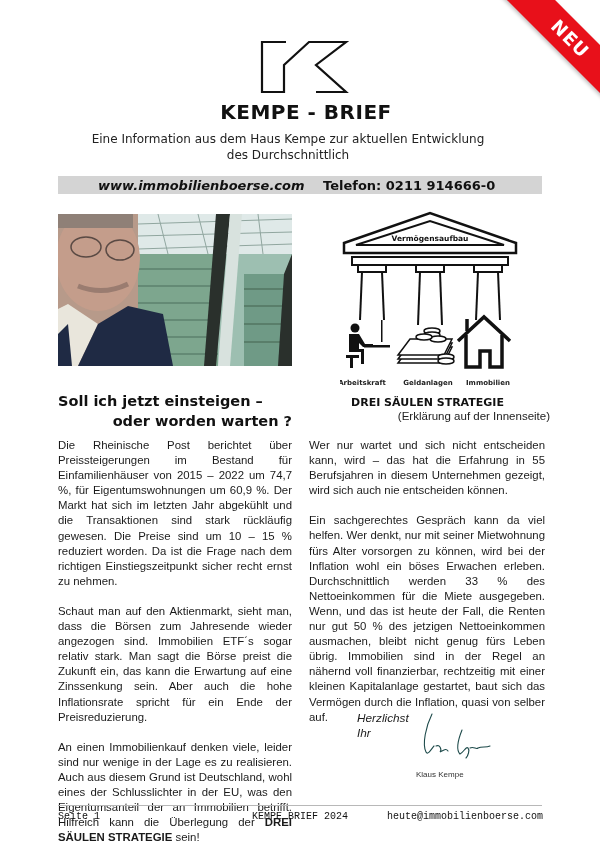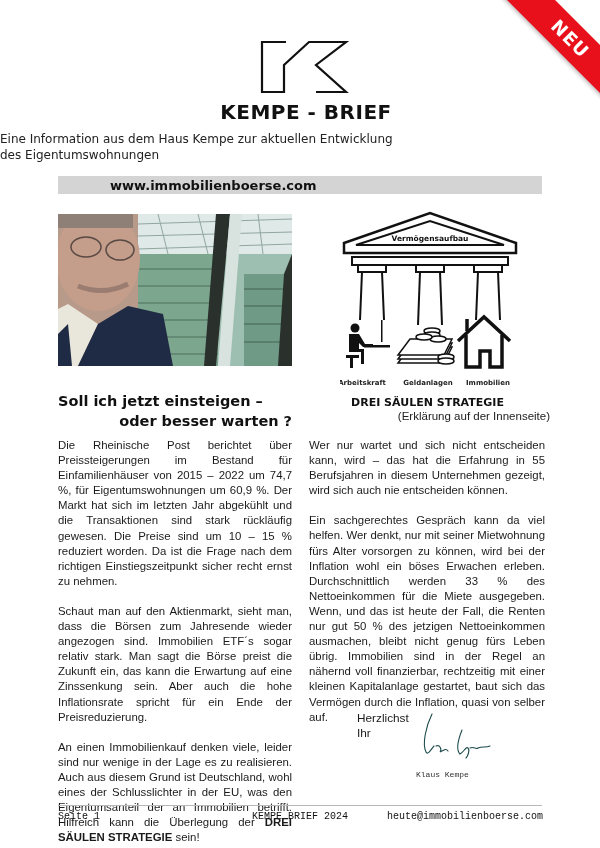--- a/index.html
+++ b/index.html
@@ -7,68 +7,69 @@
          font-family:"Liberation Sans", sans-serif; color:#1a1a1a; }
   .abs { position:absolute; }
   #ribbon-wrap { position:absolute; right:0; top:0; width:110px; height:110px; overflow:hidden; }
   #ribbon { position:absolute; width:160px; height:34px; background:#e8101a; color:#fff;
             transform:rotate(45deg); top:22px; right:-50px; text-align:center;
             font-family:"DejaVu Sans", sans-serif; font-weight:bold; font-size:18px; line-height:34px;
             box-shadow:0 2px 4px rgba(0,0,0,0.25); letter-spacing:1px; }
   #logo { left:258px; top:38px; }
   #brand-title { left:6px; width:600px; top:100px; text-align:center; font-family:"DejaVu Sans", sans-serif;
                  font-weight:bold; font-size:20px; letter-spacing:0.5px; color:#111; }
-  #subtitle { left:0; width:536px; top:131px; text-align:left; font-family:"DejaVu Sans", sans-serif;
-              font-size:12px; line-height:16px; color:#222; }
+  #subtitle { left:0; width:536px; top:131px; text-align:center; font-family:"DejaVu Sans", sans-serif;
+              font-size:12px; line-height:16px; color:#222;padding-left:20px; }
   #contact-bar { left:58px; top:176px; width:484px; height:18px; background:#d4d4d4;
                  font-family:"DejaVu Sans", sans-serif; font-weight:bold; font-size:13px; color:#111;
                  display:flex; align-items:center; }
-  #contact-web { position:absolute; left:52px; }
+  #contact-web { position:absolute; left:40px;font-style:italic; }
   #contact-phone { position:absolute; left:265px; }
   #photo { left:58px; top:214px; width:234px; height:152px; overflow:hidden;
            background:linear-gradient(90deg,#6f8a78 0%,#a8c7b8 40%,#7fa691 60%,#3a4b40 72%,#8fb1a3 80%,#cfe0dd 100%); }
   #headline { left:58px; top:383px; width:234px; font-family:"DejaVu Sans", sans-serif;
               font-weight:bold; font-size:14.5px; line-height:20px; color:#111;margin-top:8px; }
   #headline .l2 { display:block; text-align:right; }
   .col { position:absolute; font-size:11.4px; line-height:15.1px; text-align:justify; color:#1a1a1a; }
   .col p { margin:8px 0 15px 0; }
   #col-left { left:58px; top:430px; width:234px; }
   #col-right { left:309px; top:430px; width:236px; }
   #temple { left:340px; top:205px; }
   #strategy-title { left:305px; width:245px; top:396px; text-align:center; font-family:"DejaVu Sans", sans-serif;
                     font-weight:bold; font-size:11px; color:#111; }
   #strategy-sub { left:305px; width:245px; top:410px; text-align:right; font-size:11.5px; color:#222; }
-  #closing { left:357px; top:711px; font-size:11.8px; line-height:15px; }
+  #closing { left:357px; top:711px; font-size:11.8px; line-height:15px;font-style:italic; }
   #signature { left:418px; top:710px; }
-  #signer { left:416px; top:770px; font-size:8px; color:#333;font-family:Liberation Mono, monospace; }
+  #signer { left:416px; top:770px; font-size:8px; color:#333; }
   #footer-line { left:58px; top:805px; width:484px; height:1px; background:#b8b8b8; }
   .footer-txt { position:absolute; top:811px; font-family:Liberation Mono, monospace; font-size:10px; color:#111; }
   #footer-page { left:58px; }
   #footer-center { left:0; width:600px; text-align:center; }
   #footer-email { right:57px; }
 </style>
 </head>
 <body>
 
 <div id="ribbon-wrap">
   <div id="ribbon">NEU</div>
 </div>
 
 <svg id="logo" class="abs" width="92" height="56" viewBox="0 0 92 56">
   <polyline points="28,4 4,4 4,54 26,54 26,27 51,4 88,4 58,27 88,54 58,54" fill="none" stroke="#111" stroke-width="2.2" stroke-linejoin="miter"></polyline>
 </svg>
 
 <div id="brand-title" class="abs">KEMPE - BRIEF</div>
 <div id="subtitle" class="abs">
   <div>Eine Information aus dem Haus Kempe zur aktuellen Entwicklung</div>
-  <div>des Eigentumswohnungen</div>
+  <div>des Durchschnittlich</div>
 </div>
 
 <div id="contact-bar" class="abs">
   <span id="contact-web">www.immobilienboerse.com</span>
+  <span id="contact-phone">Telefon: 0211 914666-0</span>
 </div>
 
 <div id="photo" class="abs">
   <svg width="234" height="152" viewBox="0 0 234 152">
     <rect x="0" y="0" width="234" height="152" fill="#9dbfb1"></rect>
     <rect x="80" y="0" width="154" height="40" fill="#dfe9e8"></rect>
     <g stroke="#6f8a80" stroke-width="1" opacity="0.7">
       <line x1="80" y1="10" x2="234" y2="5"></line>
         <line x1="80" y1="22" x2="234" y2="18"></line>
       <line x1="80" y1="35" x2="234" y2="30"></line>
@@ -103,21 +104,21 @@
     <ellipse cx="62" cy="36" rx="14" ry="10" fill="none" stroke="#5a4a44" stroke-width="1.5"></ellipse>
     <path d="M20,72 Q45,82 70,70" stroke="#9a7c70" stroke-width="5" fill="none"></path>
     <polygon points="0,95 10,90 40,110 20,152 0,152" fill="#e9e6dc"></polygon>
     <polygon points="40,110 70,92 105,100 115,152 20,152" fill="#1f2a44"></polygon>
     <polygon points="0,120 10,110 14,152 0,152" fill="#1f2a44"></polygon>
   </svg>
 </div>
 
 <div id="headline" class="abs">
   <span>Soll ich jetzt einsteigen –</span>
-  <span class="l2">oder besser warten ?</span>
+  <span class="l2">oder worden warten ?</span>
 </div>
 
 <div id="col-left" class="col">
   <p>Die Rheinische Post berichtet über Preissteigerungen im Bestand für Einfamilienhäuser von 2015 – 2022 um 74,7 %, für Eigentumswohnungen um 60,9 %. Der Markt hat sich im letzten Jahr abgekühlt und die Transaktionen sind stark rückläufig gewesen. Die Preise sind um 10 – 15 % reduziert worden. Da ist die Frage nach dem richtigen Einstiegszeitpunkt sicher recht ernst zu nehmen.</p>
   <p>Schaut man auf den Aktienmarkt, sieht man, dass die Börsen zum Jahresende wieder angezogen sind. Immobilien ETF´s sogar relativ stark. Man sagt die Börse preist die Zukunft ein, das kann die Erwartung auf eine Zinssenkung sein. Aber auch die hohe Inflationsrate spricht für ein Ende der Preisreduzierung.</p>
   <p>
     <span>An einen Immobilienkauf denken viele, leider sind nur wenige in der Lage es zu realisieren. Auch aus diesem Grund ist Deutschland, wohl eines der Schlusslichter in der EU, was den Eigentumsanteil der an Immobilien betrifft. Hilfreich kann die Überlegung der</span>
     <b>DREI SÄULEN STRATEGIE</b><span> sein!</span>
   </p>
 </div>

